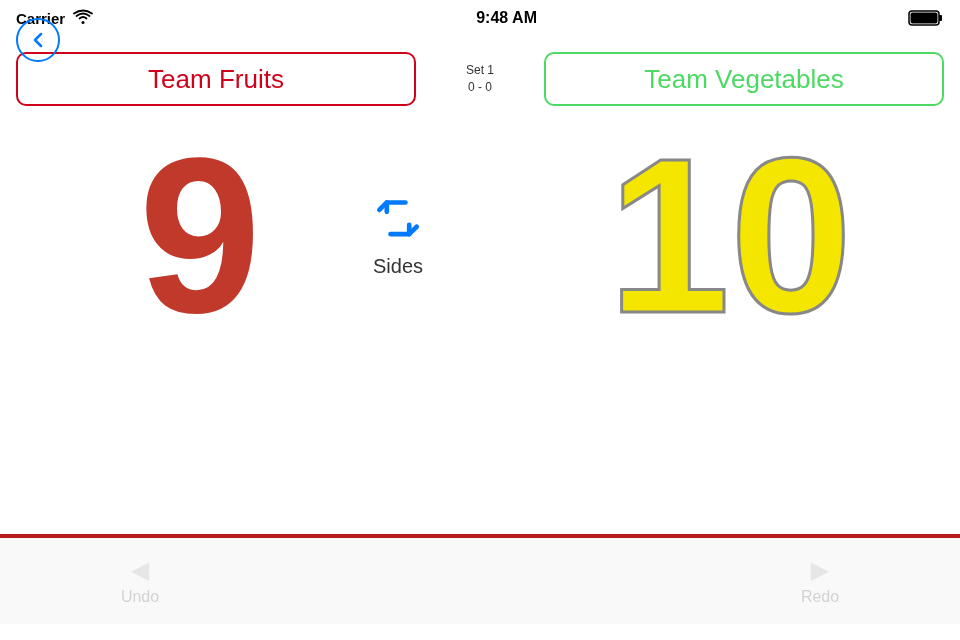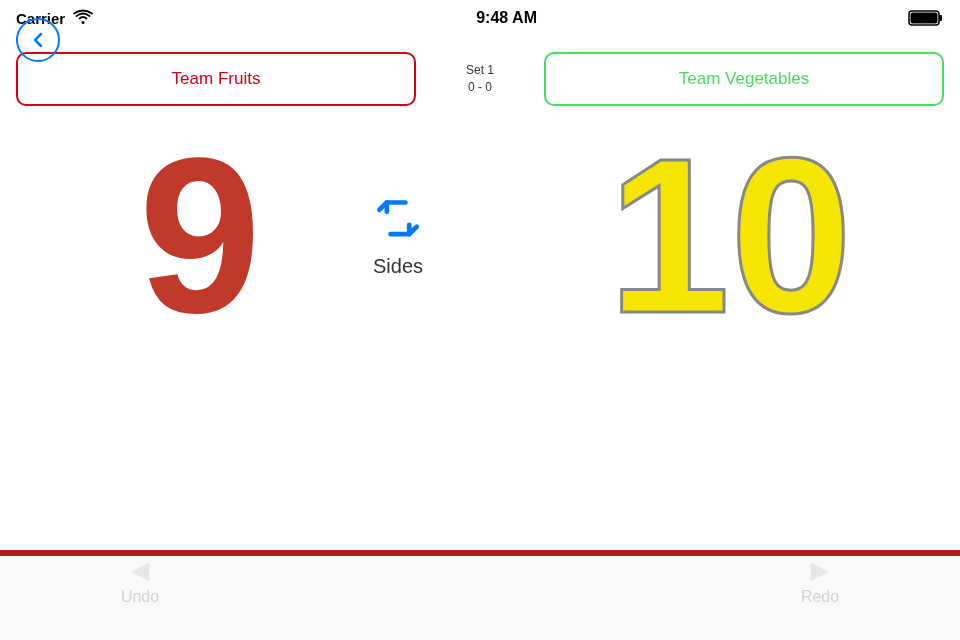--- a/index.html
+++ b/index.html
@@ -72,21 +72,21 @@
       justify-content: space-between;
       padding: 0 16px;
       margin-top: 4px;
     }
     .team-button {
       width: 400px;
       height: 54px;
       border-radius: 10px;
       border: 2px solid;
       background: transparent;
-      font-size: 17px;
+      font-size: 26px;
       font-weight: 500;
       cursor: pointer;
       display: flex;
       align-items: center;
       justify-content: center;
     }
     .team-fruits {
       border-color: #D0021B;
       color: #D0021B;
     }
@@ -149,27 +149,27 @@
       color: #333;
     }
     .icon-svg {
       width: 56px;
       height: 56px;
     }
 
     
     .toolbar {
       position: absolute;
-      bottom: 0;
+      bottom: 16px;
       left: 0;
       right: 0;
       height: 90px;
-      border-top: 6px solid #b91c1c;
-      display: flex;
-      align-items: flex-start;
+      border-top: 4px solid #b91c1c;
+      display: flex;
+      align-items: center;
       justify-content: space-between;
       padding: 0 80px;
       background: #f9f9f9;
     }
     .toolbar-item {
       display: flex;
       flex-direction: column;
       align-items: center;
       gap: 4px;
       cursor: pointer;

